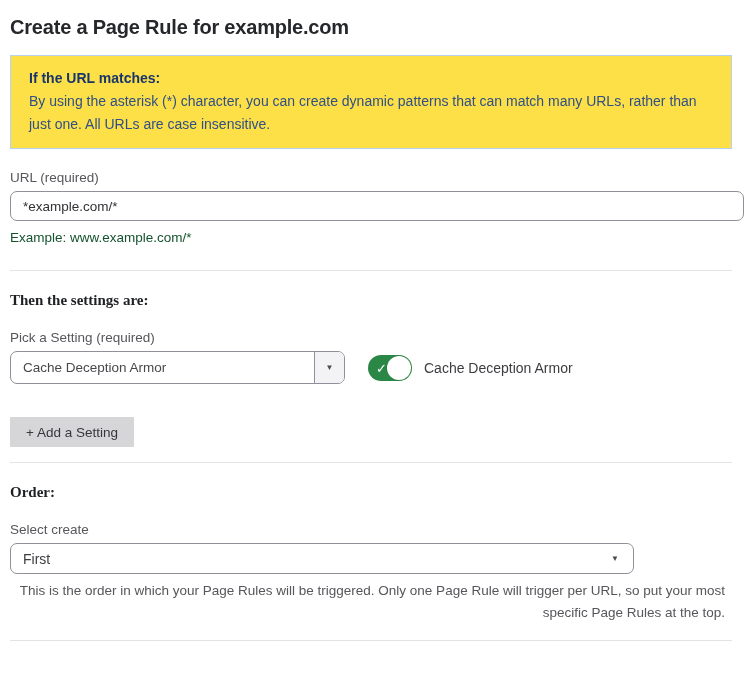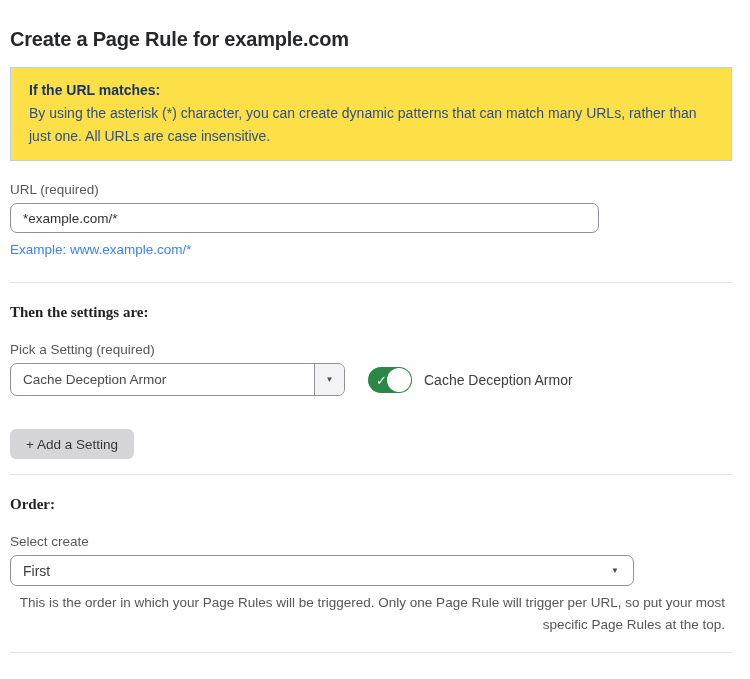--- a/index.html
+++ b/index.html
@@ -4,21 +4,21 @@
 <style>
   * { box-sizing: border-box; margin: 0; padding: 0; }
   html, body { background: #ffffff; }
   body {
     width: 750px;
     height: 679px;
     font-family: "Liberation Sans", "DejaVu Sans", sans-serif;
     color: #36363b;
     overflow: hidden;
   }
-  .container { padding: 14px 18px 0 10px; margin-top: 12px; }
+  .container { padding: 14px 18px 0 10px; }
 
   .page-title {
     font-size: 20px;
     font-weight: bold;
     color: #26272b;
     letter-spacing: -0.2px;
     margin: 2px 0 16px 0;
   }
 
   
@@ -43,35 +43,35 @@
   }
 
   .field-label {
     font-size: 13.5px;
     color: #56565b;
     margin-top: 21px;
   }
 
   .text-input {
     display: block;
-    width: 589px;
+    width: 734px;
     height: 30px;
     margin-top: 6px;
     border: 1px solid #90909a;
     border-radius: 7px;
     padding: 0 12px;
     font-family: "Liberation Sans", "DejaVu Sans", sans-serif;
     font-size: 13.5px;
     color: #313136;
     background: #ffffff;
     outline: none;
   }
   .helper-text {
     font-size: 13.5px;
-    color: #3b82f6;
+    color: #14532d;
     margin-top: 7px;
     line-height: 20px;
   }
 
   .divider {
     border: none;
     border-top: 1px solid #e3e3e6;
     margin: 22px 0 0 0;
   }
 
@@ -162,21 +162,21 @@
     font-size: 14px;
     color: #3c3c41;
   }
 
   .btn {
     display: inline-flex;
     align-items: center;
     justify-content: center;
     height: 30px;
     border: none;
-    border-radius: 6px;
+    border-radius: 0;
     font-family: "Liberation Sans", "DejaVu Sans", sans-serif;
     font-size: 13.5px;
     cursor: pointer;
     padding: 0 16px;
   }
   .btn-secondary {
     background: #d6d6d9;
     color: #36363b;
   }
   .add-setting-btn { margin-top: 33px; }

